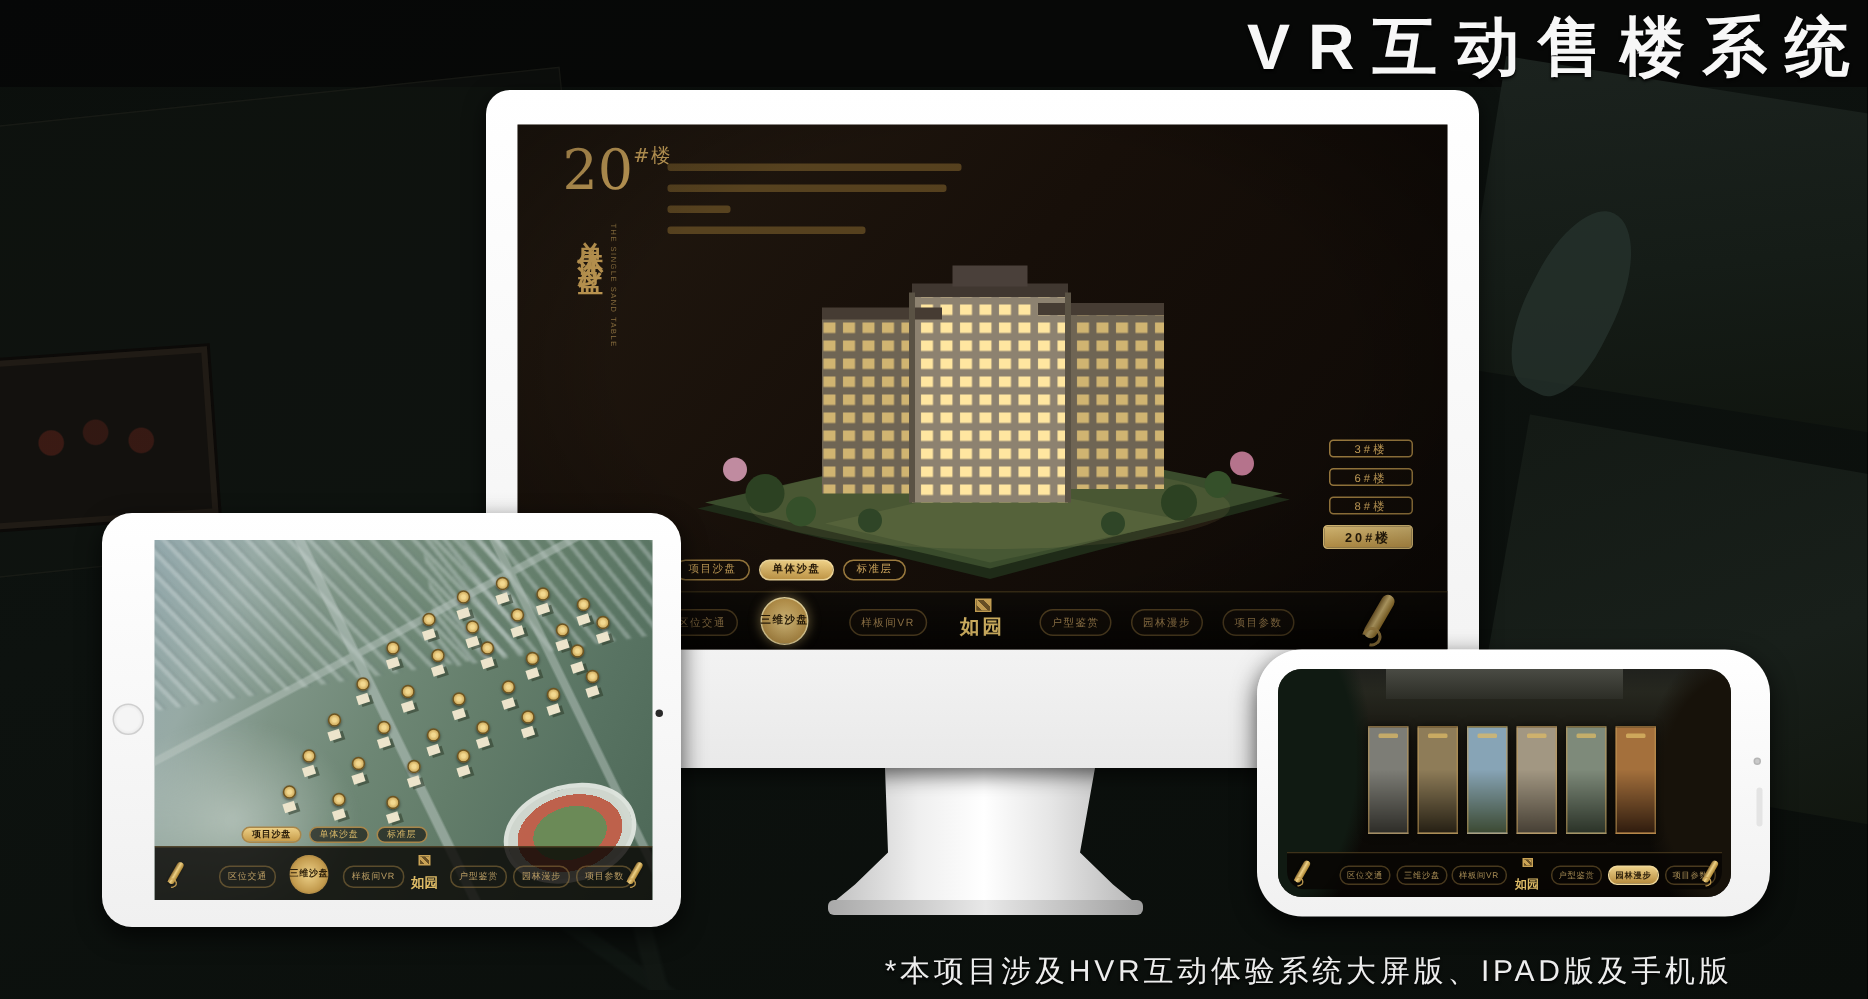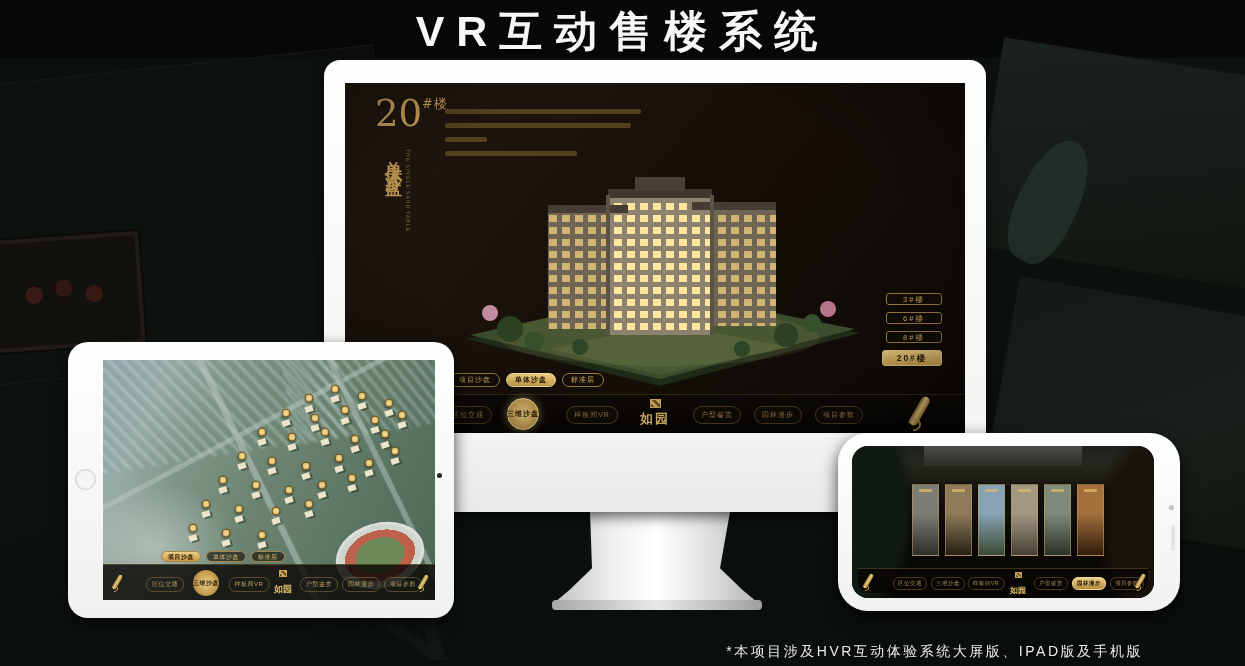--- a/index.html
+++ b/index.html
@@ -25,24 +25,24 @@
   .bg-photo2 { left:998px; top:298px; width:270px; height:230px; transform:rotate(10deg);
                background:linear-gradient(150deg,#141a15 0%,#181f1a 60%,#11160f 100%); }
   .bg-roads { left:120px; top:330px; width:560px; height:330px; opacity:.12;
               background:
                 linear-gradient(75deg, transparent 48%, #3c4a42 48.5% 50%, transparent 50.5%),
                 linear-gradient(-20deg, transparent 58%, #36443c 58.5% 60%, transparent 60.5%),
                 linear-gradient(35deg, transparent 30%, #31403a 30.5% 31.8%, transparent 32.3%); }
   .bg-band-top { left:0; top:0; width:1245px; height:58px; background:rgba(5,6,5,.75); }
 
   
-  .main-title { position:absolute; left:0; top:3px; width:100%; text-align:center;
+  .main-title { position:absolute; left:0; top:3px; width:100%; text-align:right;
                 color:#f7f7f7; font-size:43px; font-weight:bold; letter-spacing:12px;
                 text-shadow:0 1px 2px #000; }
-  .footnote { position:absolute; right:102px; bottom:5px; color:#ededed; font-size:14px;
+  .footnote { position:absolute; right:90px; bottom:5px; color:#ededed; font-size:20px;
               letter-spacing:2.5px; text-shadow:0 1px 2px #000;margin-top:41px; }
 
   
   .monitor-frame { position:absolute; left:324px; top:60px; width:662px; height:452px;
                    background:linear-gradient(180deg,#ffffff 0%,#f4f4f4 80%,#e9e9e9 100%);
                    border-radius:16px 16px 6px 6px; box-shadow:0 4px 14px rgba(0,0,0,.65); }
   .monitor-screen { position:absolute; left:21px; top:23px; width:620px; height:350px;
                     background:linear-gradient(130deg,#221910 0%,#170f09 45%,#0d0906 100%);
                     overflow:hidden; }
   .monitor-screen::after { content:""; position:absolute; inset:0; pointer-events:none;

